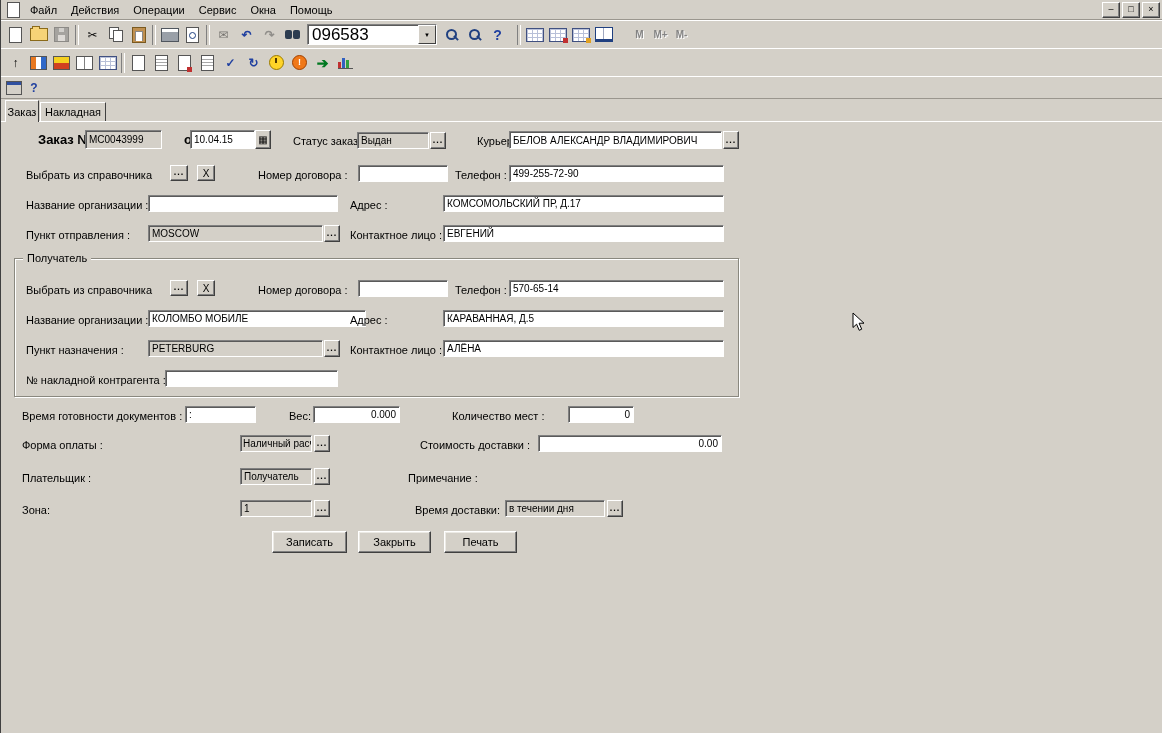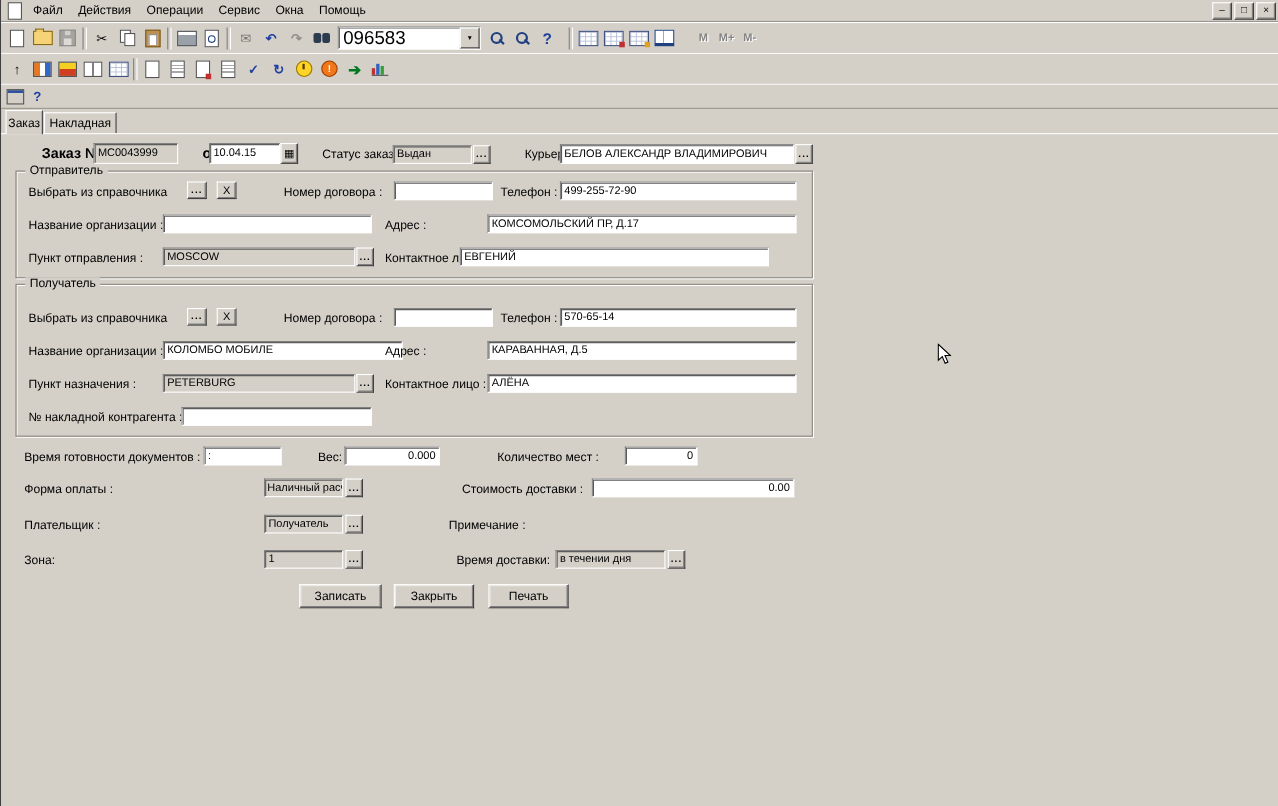--- a/index.html
+++ b/index.html
@@ -279,39 +279,36 @@
   <span class="lbl big" style="left:168px;top:132px">от</span>
   <span class="fld" style="left:190px;top:130px;width:65px;height:19px">10.04.15</span>
   <span class="mini" style="left:255px;top:130px;width:16px;height:19px">▦</span>
   <span class="lbl" style="left:293px;top:135px">Статус заказа:</span>
   <span class="fld gray" style="left:357px;top:132px;width:72px;height:17px">Выдан</span>
   <span class="mini dots" style="left:430px;top:132px;width:16px;height:17px">...</span>
   <span class="lbl" style="left:477px;top:135px">Курьер:</span>
   <span class="fld" style="left:509px;top:131px;width:213px;height:18px">БЕЛОВ АЛЕКСАНДР ВЛАДИМИРОВИЧ</span>
   <span class="mini dots" style="left:723px;top:131px;width:16px;height:18px">...</span>
 
-  <div class="group" style="left:14px;top:155px;width:723px;height:96px">
-    <span class="legend">Отправитель</span>
-  </div>
   <span class="lbl" style="left:26px;top:169px">Выбрать из справочника</span>
   <span class="mini dots" style="left:170px;top:165px;width:18px;height:16px">...</span>
   <span class="mini" style="left:197px;top:165px;width:18px;height:16px">X</span>
   <span class="lbl" style="left:258px;top:169px">Номер договора :</span>
   <span class="fld" style="left:358px;top:165px;width:90px;height:17px"></span>
   <span class="lbl" style="left:455px;top:169px">Телефон :</span>
   <span class="fld" style="left:509px;top:165px;width:215px;height:17px">499-255-72-90</span>
   <span class="lbl" style="left:26px;top:199px">Название организации :</span>
   <span class="fld" style="left:148px;top:195px;width:190px;height:17px"></span>
   <span class="lbl" style="left:350px;top:199px">Адрес :</span>
   <span class="fld" style="left:443px;top:195px;width:281px;height:17px">КОМСОМОЛЬСКИЙ ПР, Д.17</span>
   <span class="lbl" style="left:26px;top:229px">Пункт отправления :</span>
   <span class="fld gray" style="left:148px;top:225px;width:175px;height:17px">MOSCOW</span>
   <span class="mini dots" style="left:324px;top:225px;width:16px;height:17px">...</span>
   <span class="lbl" style="left:350px;top:229px">Контактное лицо :</span>
-  <span class="fld" style="left:418px;top:225px;width:281px;height:17px">ЕВГЕНИЙ</span>
+  <span class="fld" style="left:443px;top:225px;width:281px;height:17px">ЕВГЕНИЙ</span>
 
   <div class="group" style="left:14px;top:258px;width:723px;height:137px">
     <span class="legend">Получатель</span>
   </div>
   <span class="lbl" style="left:26px;top:284px">Выбрать из справочника</span>
   <span class="mini dots" style="left:170px;top:280px;width:18px;height:16px">...</span>
   <span class="mini" style="left:197px;top:280px;width:18px;height:16px">X</span>
   <span class="lbl" style="left:258px;top:284px">Номер договора :</span>
   <span class="fld" style="left:358px;top:280px;width:90px;height:17px"></span>
   <span class="lbl" style="left:455px;top:284px">Телефон :</span>

